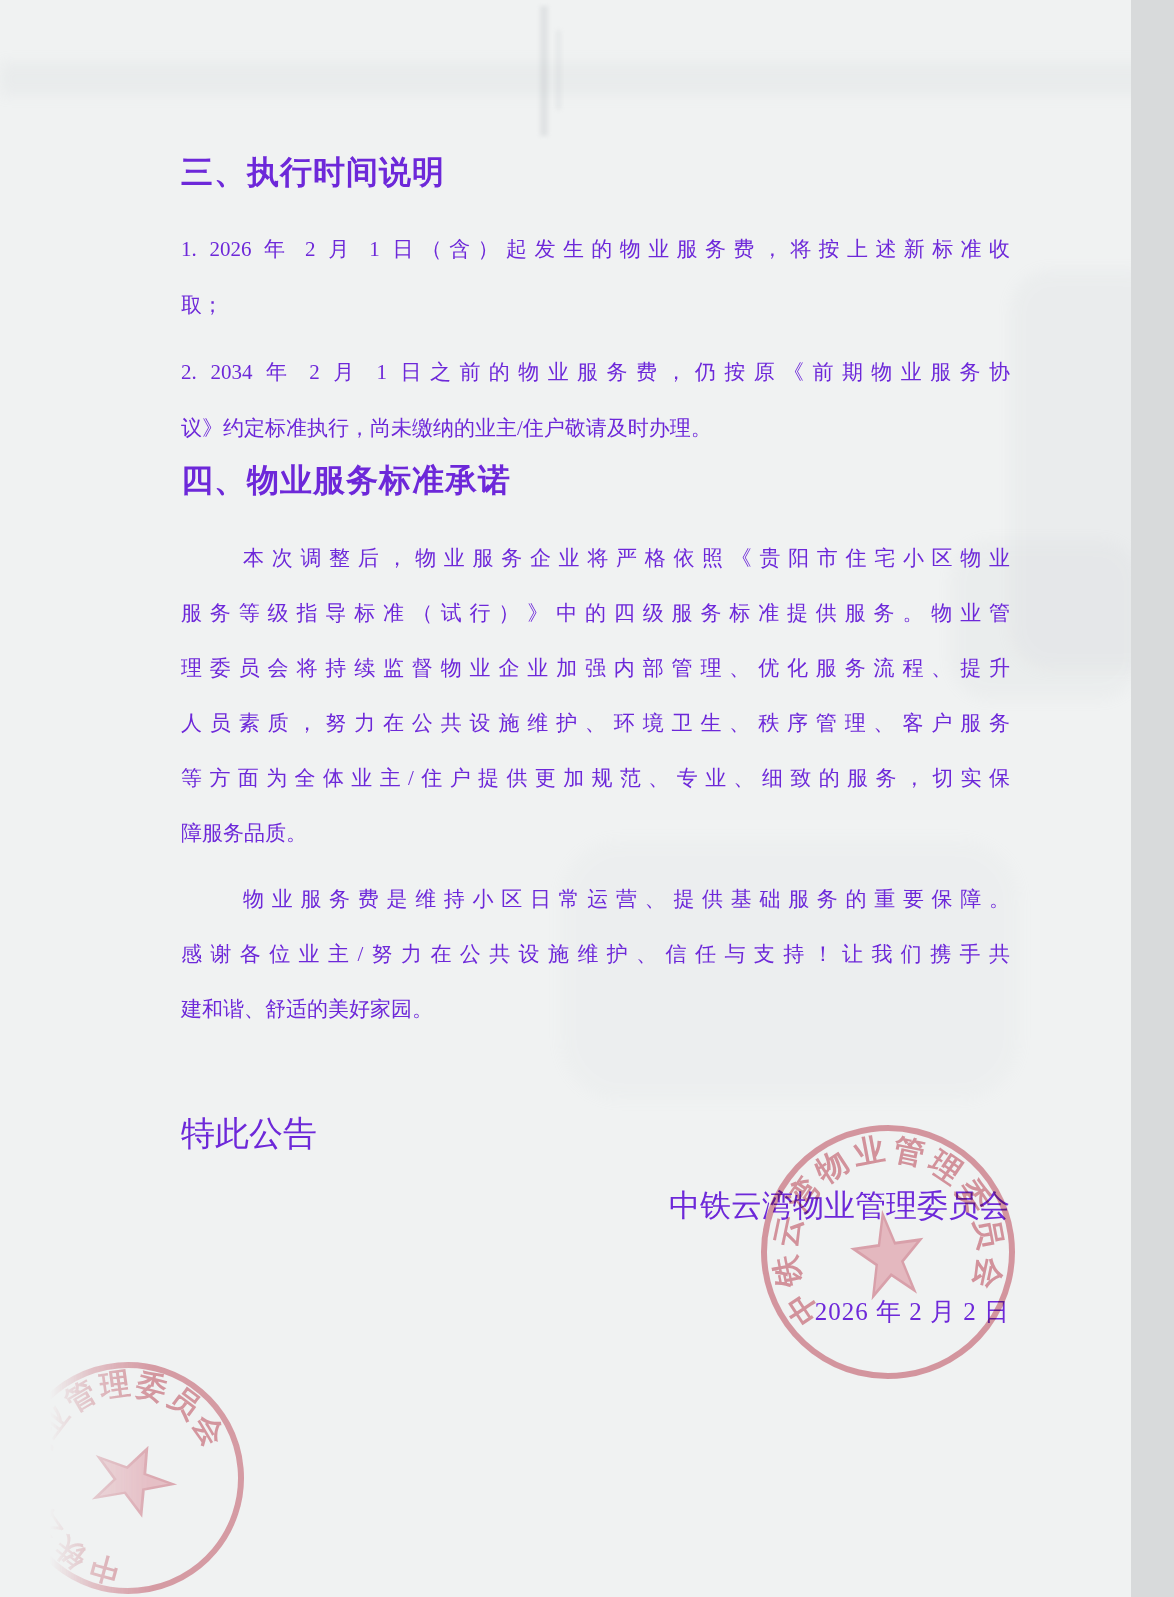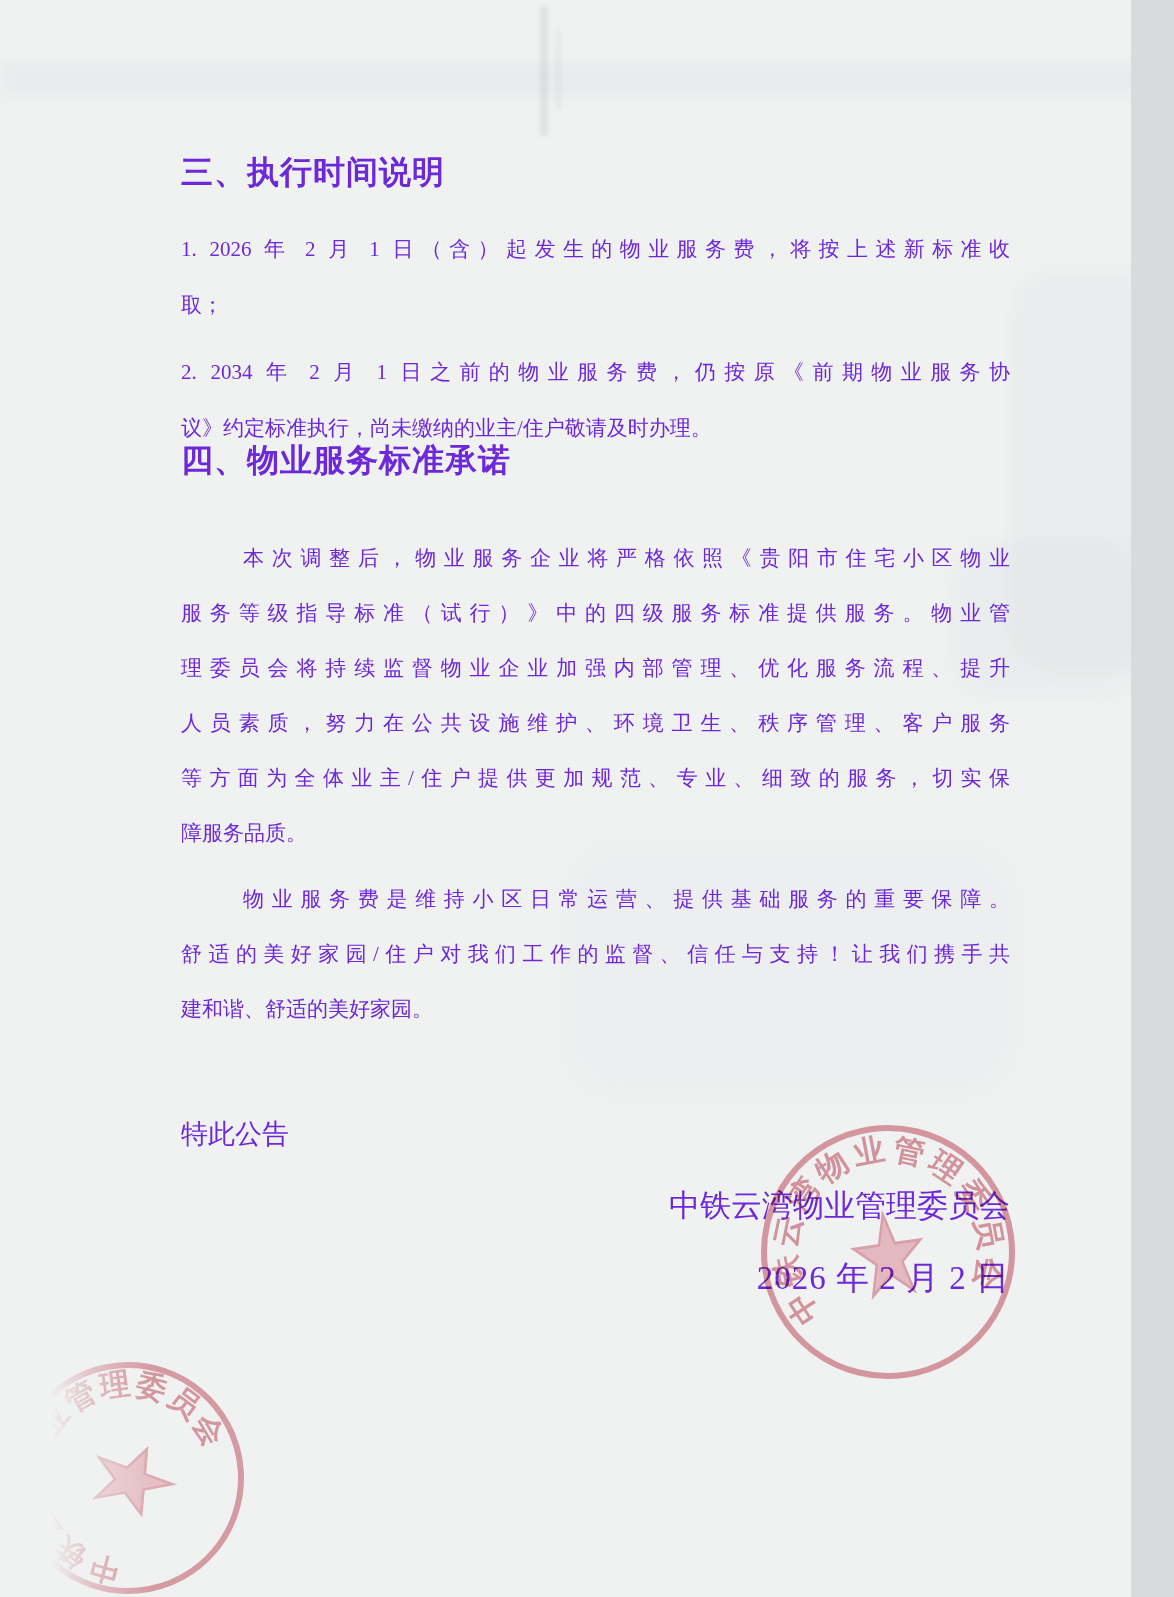--- a/index.html
+++ b/index.html
@@ -19,23 +19,23 @@
   .sm4{left:556px;top:30px;width:5px;height:80px;background:#9aa1a8;opacity:.12;filter:blur(2px);}
   .sm5{left:560px;top:840px;width:460px;height:260px;background:#c2c8cd;opacity:.07;border-radius:60px;}
   .sm6{left:950px;top:540px;width:190px;height:160px;background:#b2b8be;opacity:.08;border-radius:40px;}
   
   .blk{position:absolute;left:181px;width:829px;font-size:21px;}
   .hd{font-size:32px;font-weight:600;line-height:40px;letter-spacing:1px;}
   .ln{line-height:55px;}
   .ln2{line-height:56px;}
   .j{text-align:justify;text-align-last:justify;}
   .ind{text-indent:62px;}
-  .closing{font-size:27px;line-height:40px;}
+  .closing{font-size:34px;line-height:40px;}
   .sig{text-align:right;padding-right:10px;font-size:31px;line-height:40px;}
-  .dt{text-align:right;padding-right:2px;font-size:33px;line-height:40px;letter-spacing:1px;}
+  .dt{text-align:right;padding-right:2px;font-size:25px;line-height:40px;letter-spacing:1px;margin-top:34px;}
   
   .seal{position:absolute;pointer-events:none;mix-blend-mode:multiply;}
   .seal1{left:748px;top:1104px;opacity:.92;}
   .seal2{
     left:-22px;top:1328px;opacity:.88;
     -webkit-mask-image:linear-gradient(90deg,rgba(0,0,0,0) 0%,rgba(0,0,0,0) 24%,rgba(0,0,0,.55) 38%,#000 58%);
     mask-image:linear-gradient(90deg,rgba(0,0,0,0) 0%,rgba(0,0,0,0) 24%,rgba(0,0,0,.55) 38%,#000 58%);
   }
   .seal text{font-family:"Liberation Sans",sans-serif;font-weight:600;}
 </style>
@@ -56,34 +56,34 @@
   <div class="blk" style="top:221px">
     <div class="ln2 j">1. 2026 年 2 月 1 日（含）起发生的物业服务费，将按上述新标准收</div>
     <div class="ln2">取；</div>
   </div>
 
   <div class="blk" style="top:344px">
     <div class="ln2 j">2. 2034 年 2 月 1 日之前的物业服务费，仍按原《前期物业服务协</div>
     <div class="ln2">议》约定标准执行，尚未缴纳的业主/住户敬请及时办理。</div>
   </div>
 
-  <div class="blk hd" style="top:440px">四、物业服务标准承诺</div>
+  <div class="blk hd" style="top:460px">四、物业服务标准承诺</div>
 
   <div class="blk" style="top:531px">
     <div class="ln j ind">本次调整后，物业服务企业将严格依照《贵阳市住宅小区物业</div>
     <div class="ln j">服务等级指导标准（试行）》中的四级服务标准提供服务。物业管</div>
     <div class="ln j">理委员会将持续监督物业企业加强内部管理、优化服务流程、提升</div>
     <div class="ln j">人员素质，努力在公共设施维护、环境卫生、秩序管理、客户服务</div>
     <div class="ln j">等方面为全体业主/住户提供更加规范、专业、细致的服务，切实保</div>
     <div class="ln">障服务品质。</div>
   </div>
 
   <div class="blk" style="top:872px">
     <div class="ln j ind">物业服务费是维持小区日常运营、提供基础服务的重要保障。</div>
-    <div class="ln j">舒适的美好家园/住户对我们工作的监督、信任与支持！让我们携手共</div>
+    <div class="ln j">感谢各位业主/努力在公共设施维护、信任与支持！让我们携手共</div>
     <div class="ln">建和谐、舒适的美好家园。</div>
   </div>
 
   <div class="blk closing" style="top:1114px">特此公告</div>
 
   <div class="blk sig" style="top:1186px">中铁云湾物业管理委员会</div>
 
   <div class="blk dt" style="top:1258px">2026 年 2 月 2 日</div>
 
   <svg class="seal seal1" width="280" height="300" viewBox="0 0 280 300">

